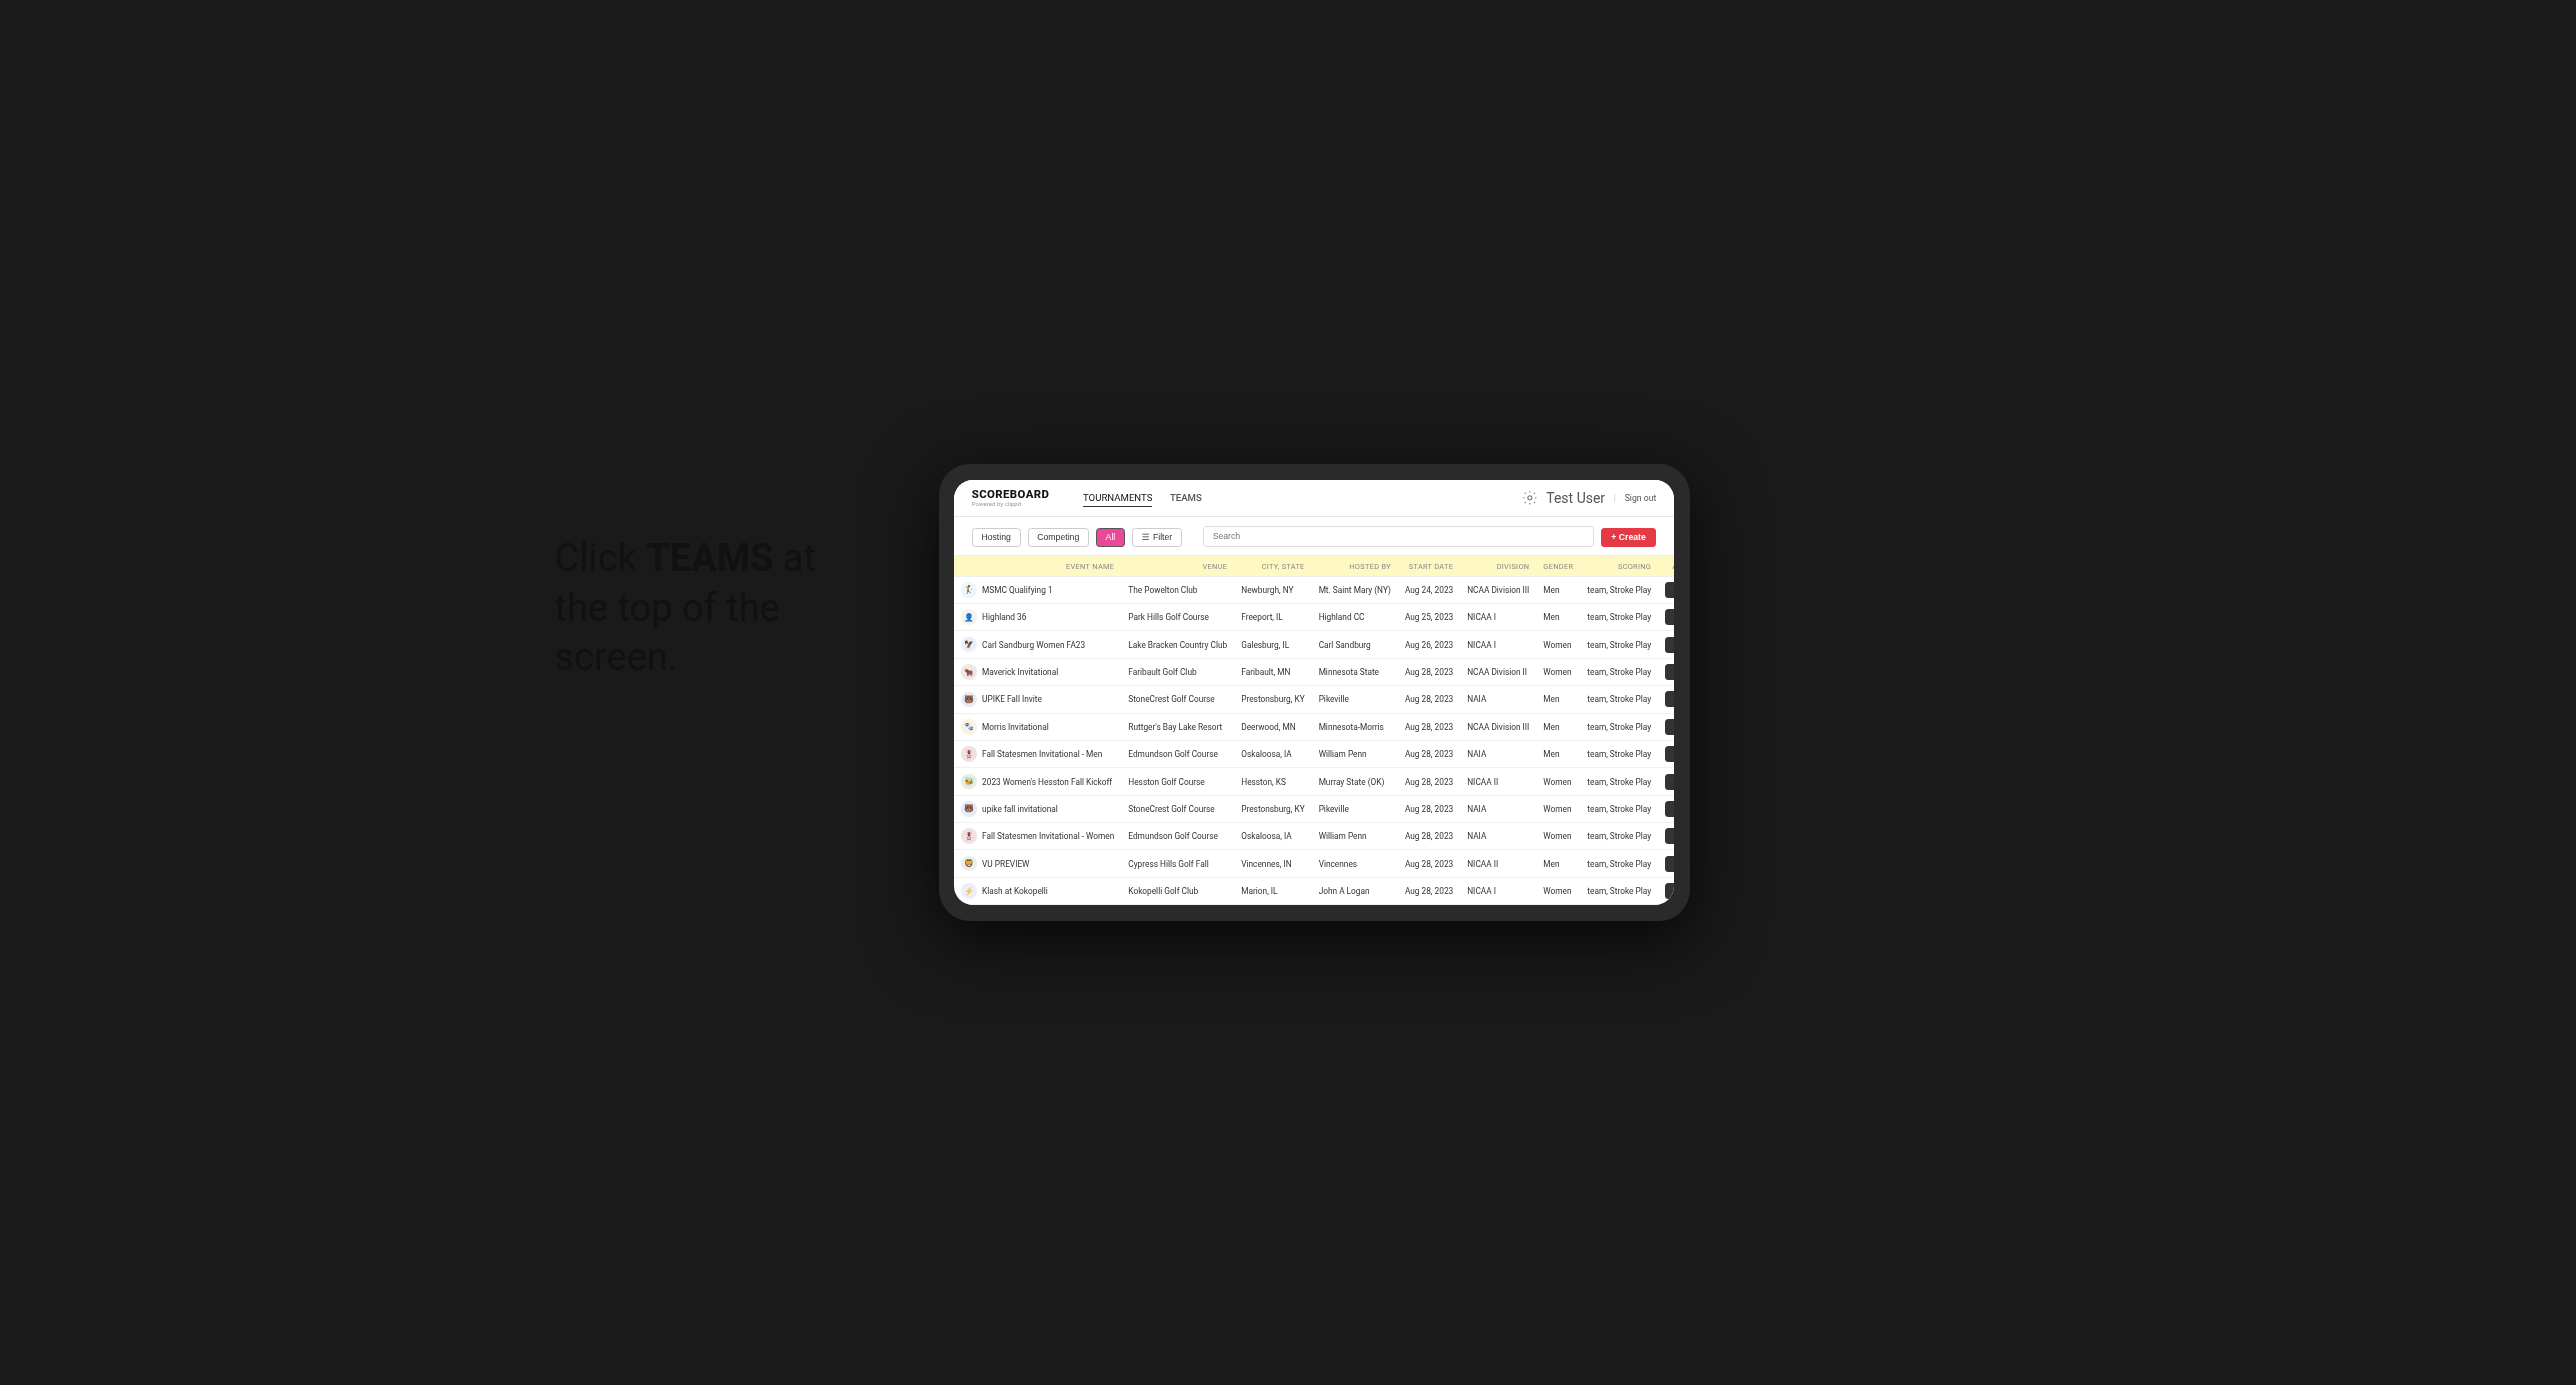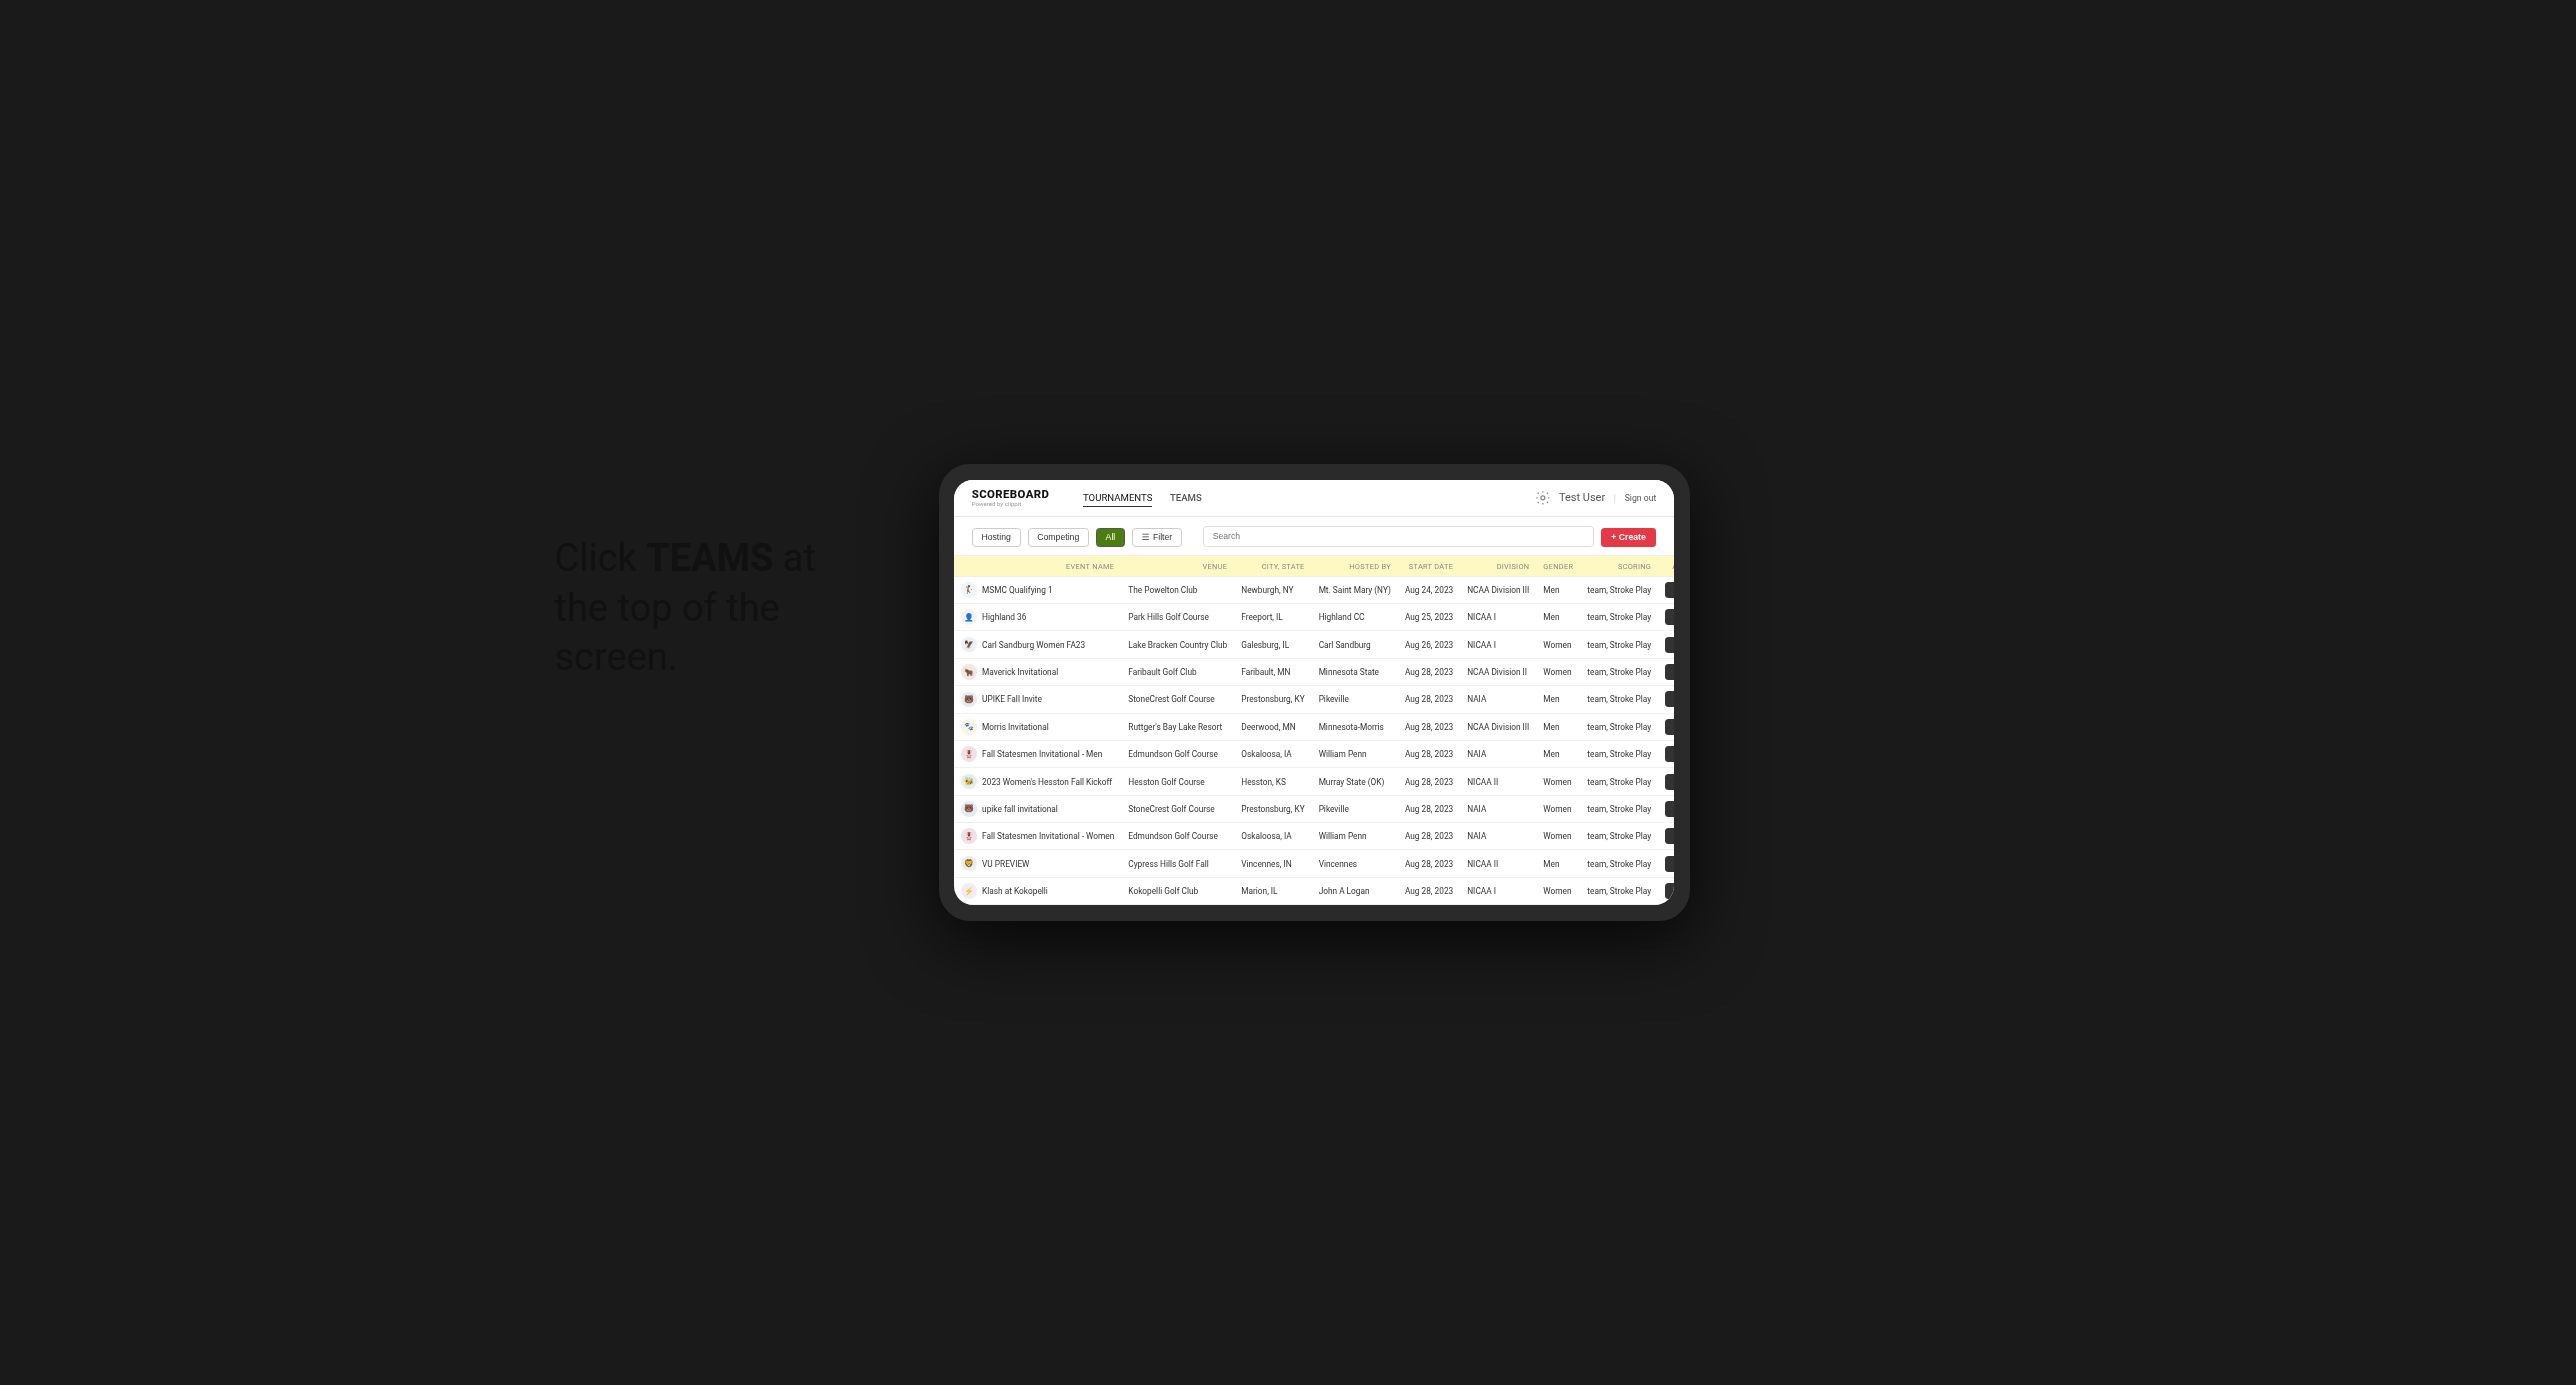--- a/index.html
+++ b/index.html
@@ -77,21 +77,21 @@
       font-weight: 400;
     }
 
     .nav-right {
       display: flex;
       align-items: center;
       gap: 8.7px;
       margin-left: auto;
     }
     .nav-user {
-      font-size: 11px;
+      font-size: 14px;
       color: #555;
     }
     .nav-signout {
       font-size: 8.7px;
       color: #555;
       cursor: pointer;
       text-align: center;
     }
     .nav-gear {
       width: 15.7px;
@@ -111,21 +111,21 @@
     .filter-btn {
       padding: 3.5px 8.7px;
       border: 0.9px solid #ccc;
       border-radius: 3.5px;
       background: #fff;
       font-size: 8.7px;
       cursor: pointer;
       color: #333;
     }
     .filter-btn.active {
-      background: #4d7c0f;
+      background: #ec4899;
       color: #fff;
       border-color: #555;
     }
 
     .filter-icon-btn {
       padding: 3.5px 8.7px;
       border: 0.9px solid #ccc;
       border-radius: 3.5px;
       background: #fff;
       font-size: 8.7px;

